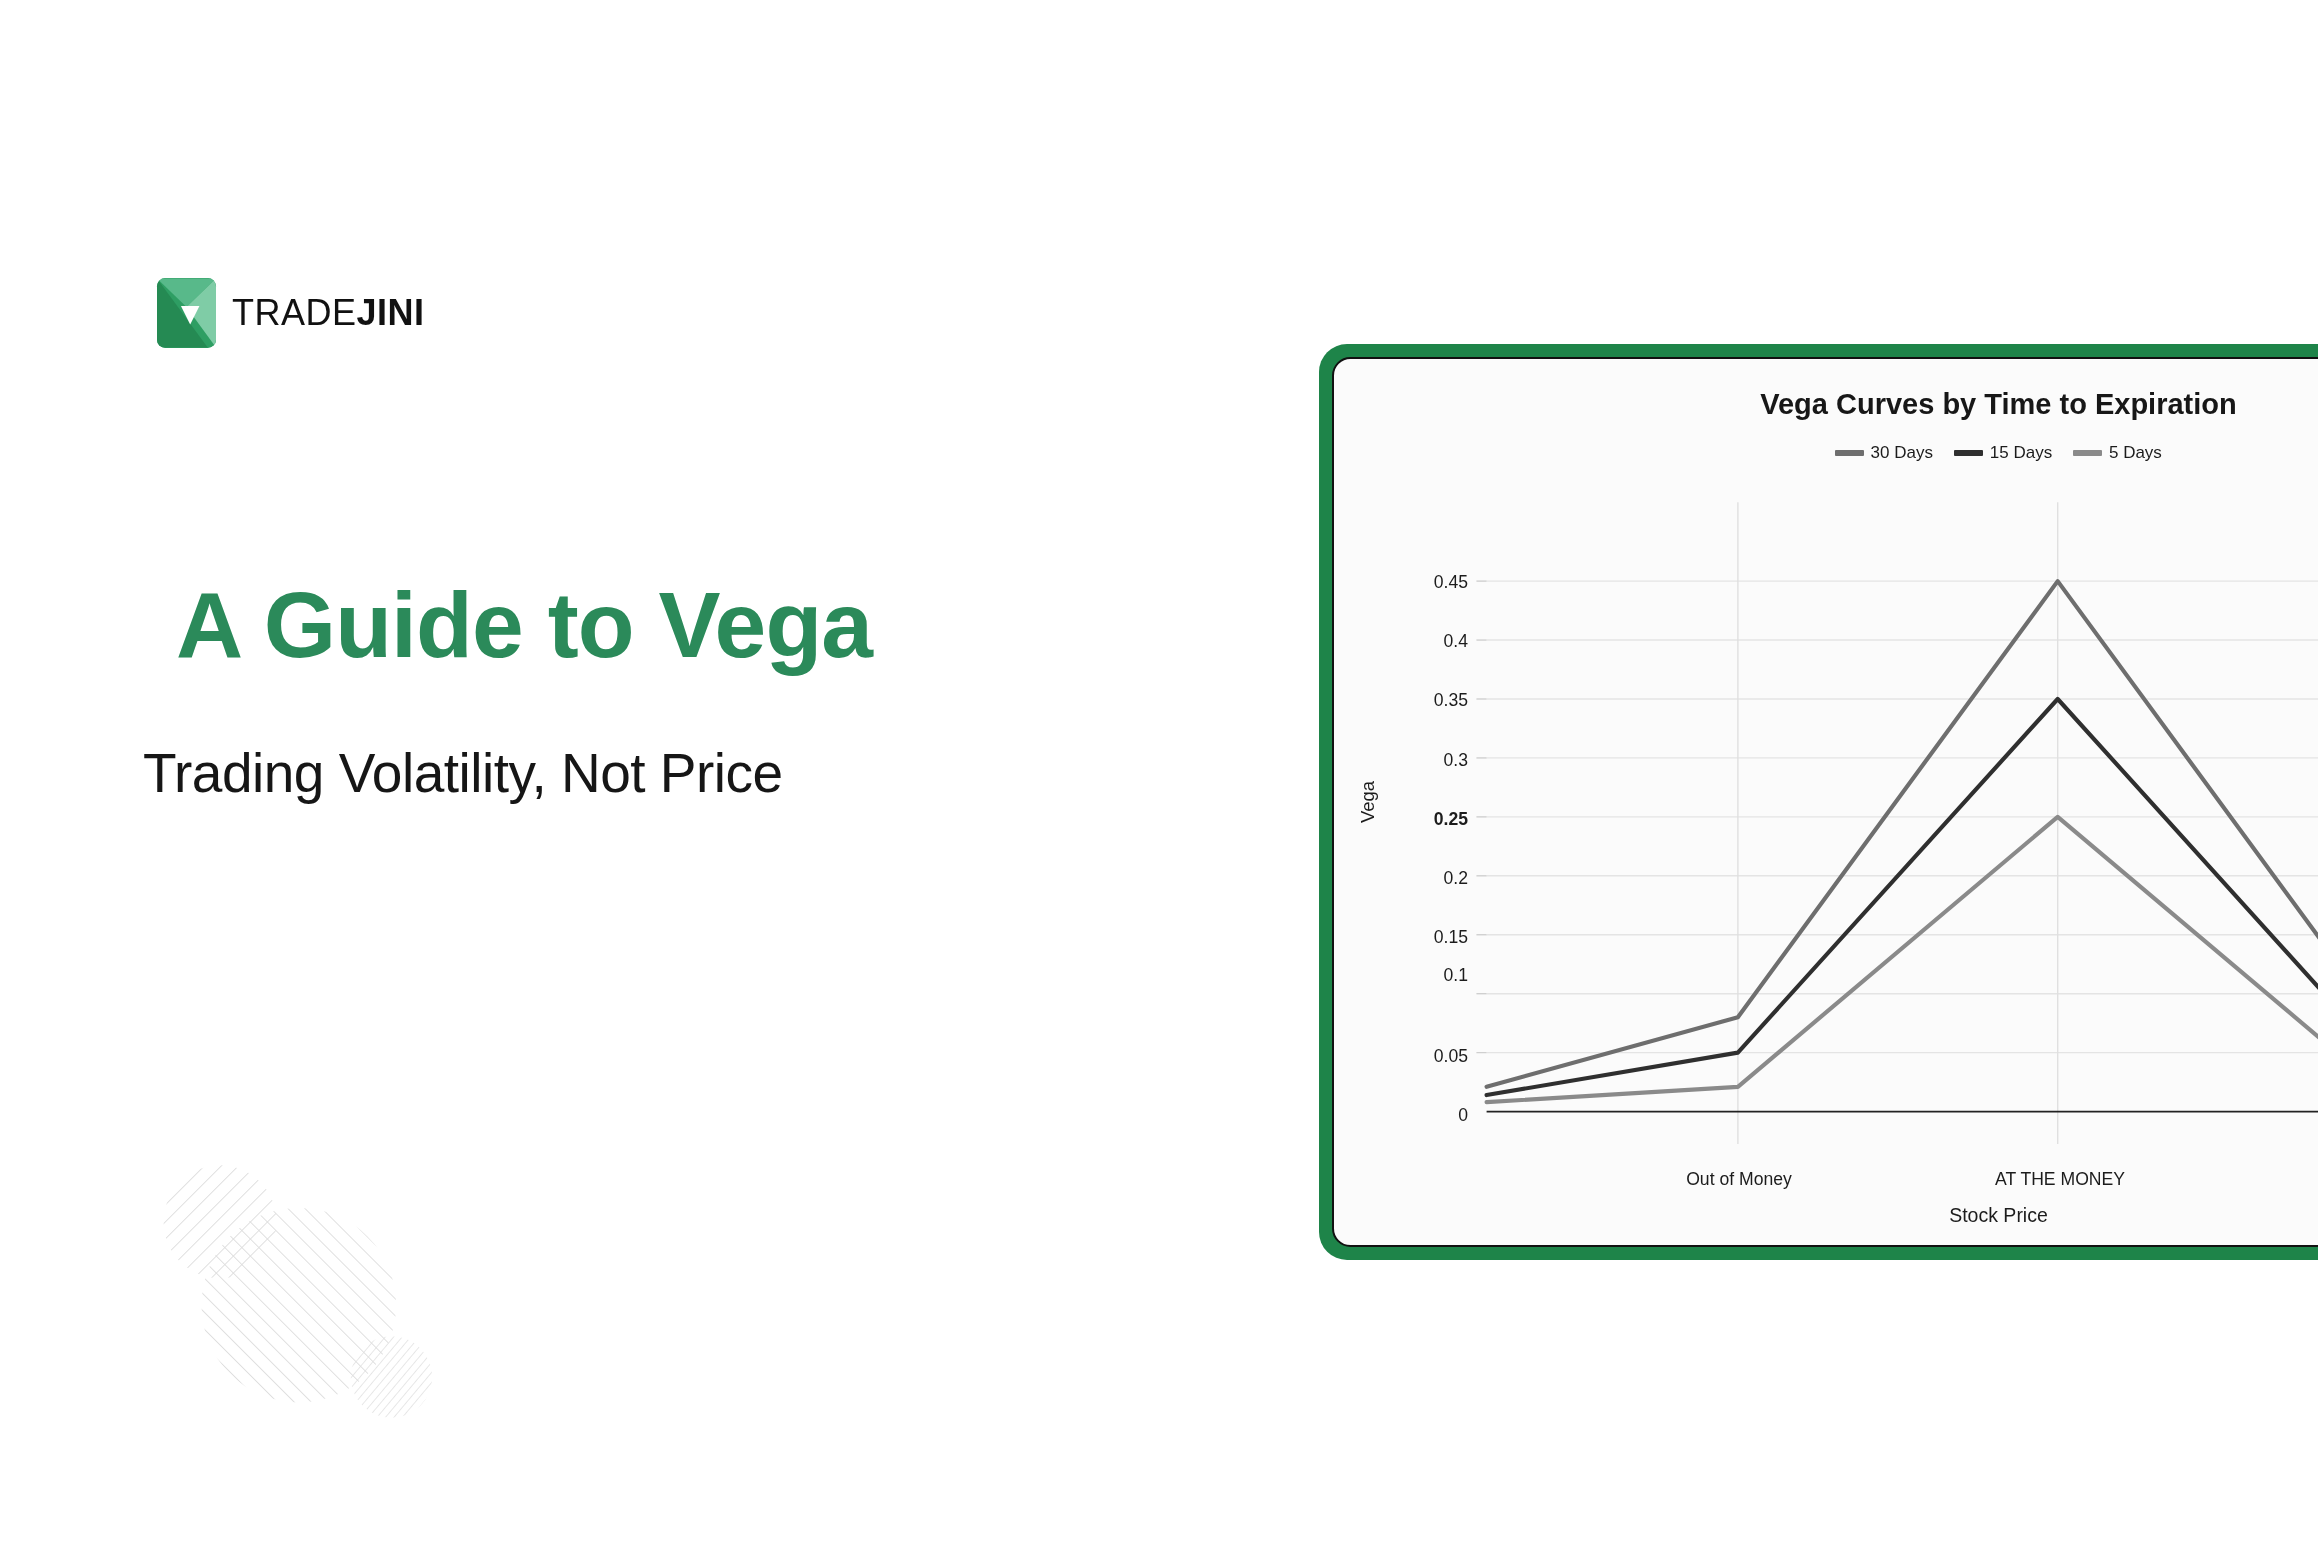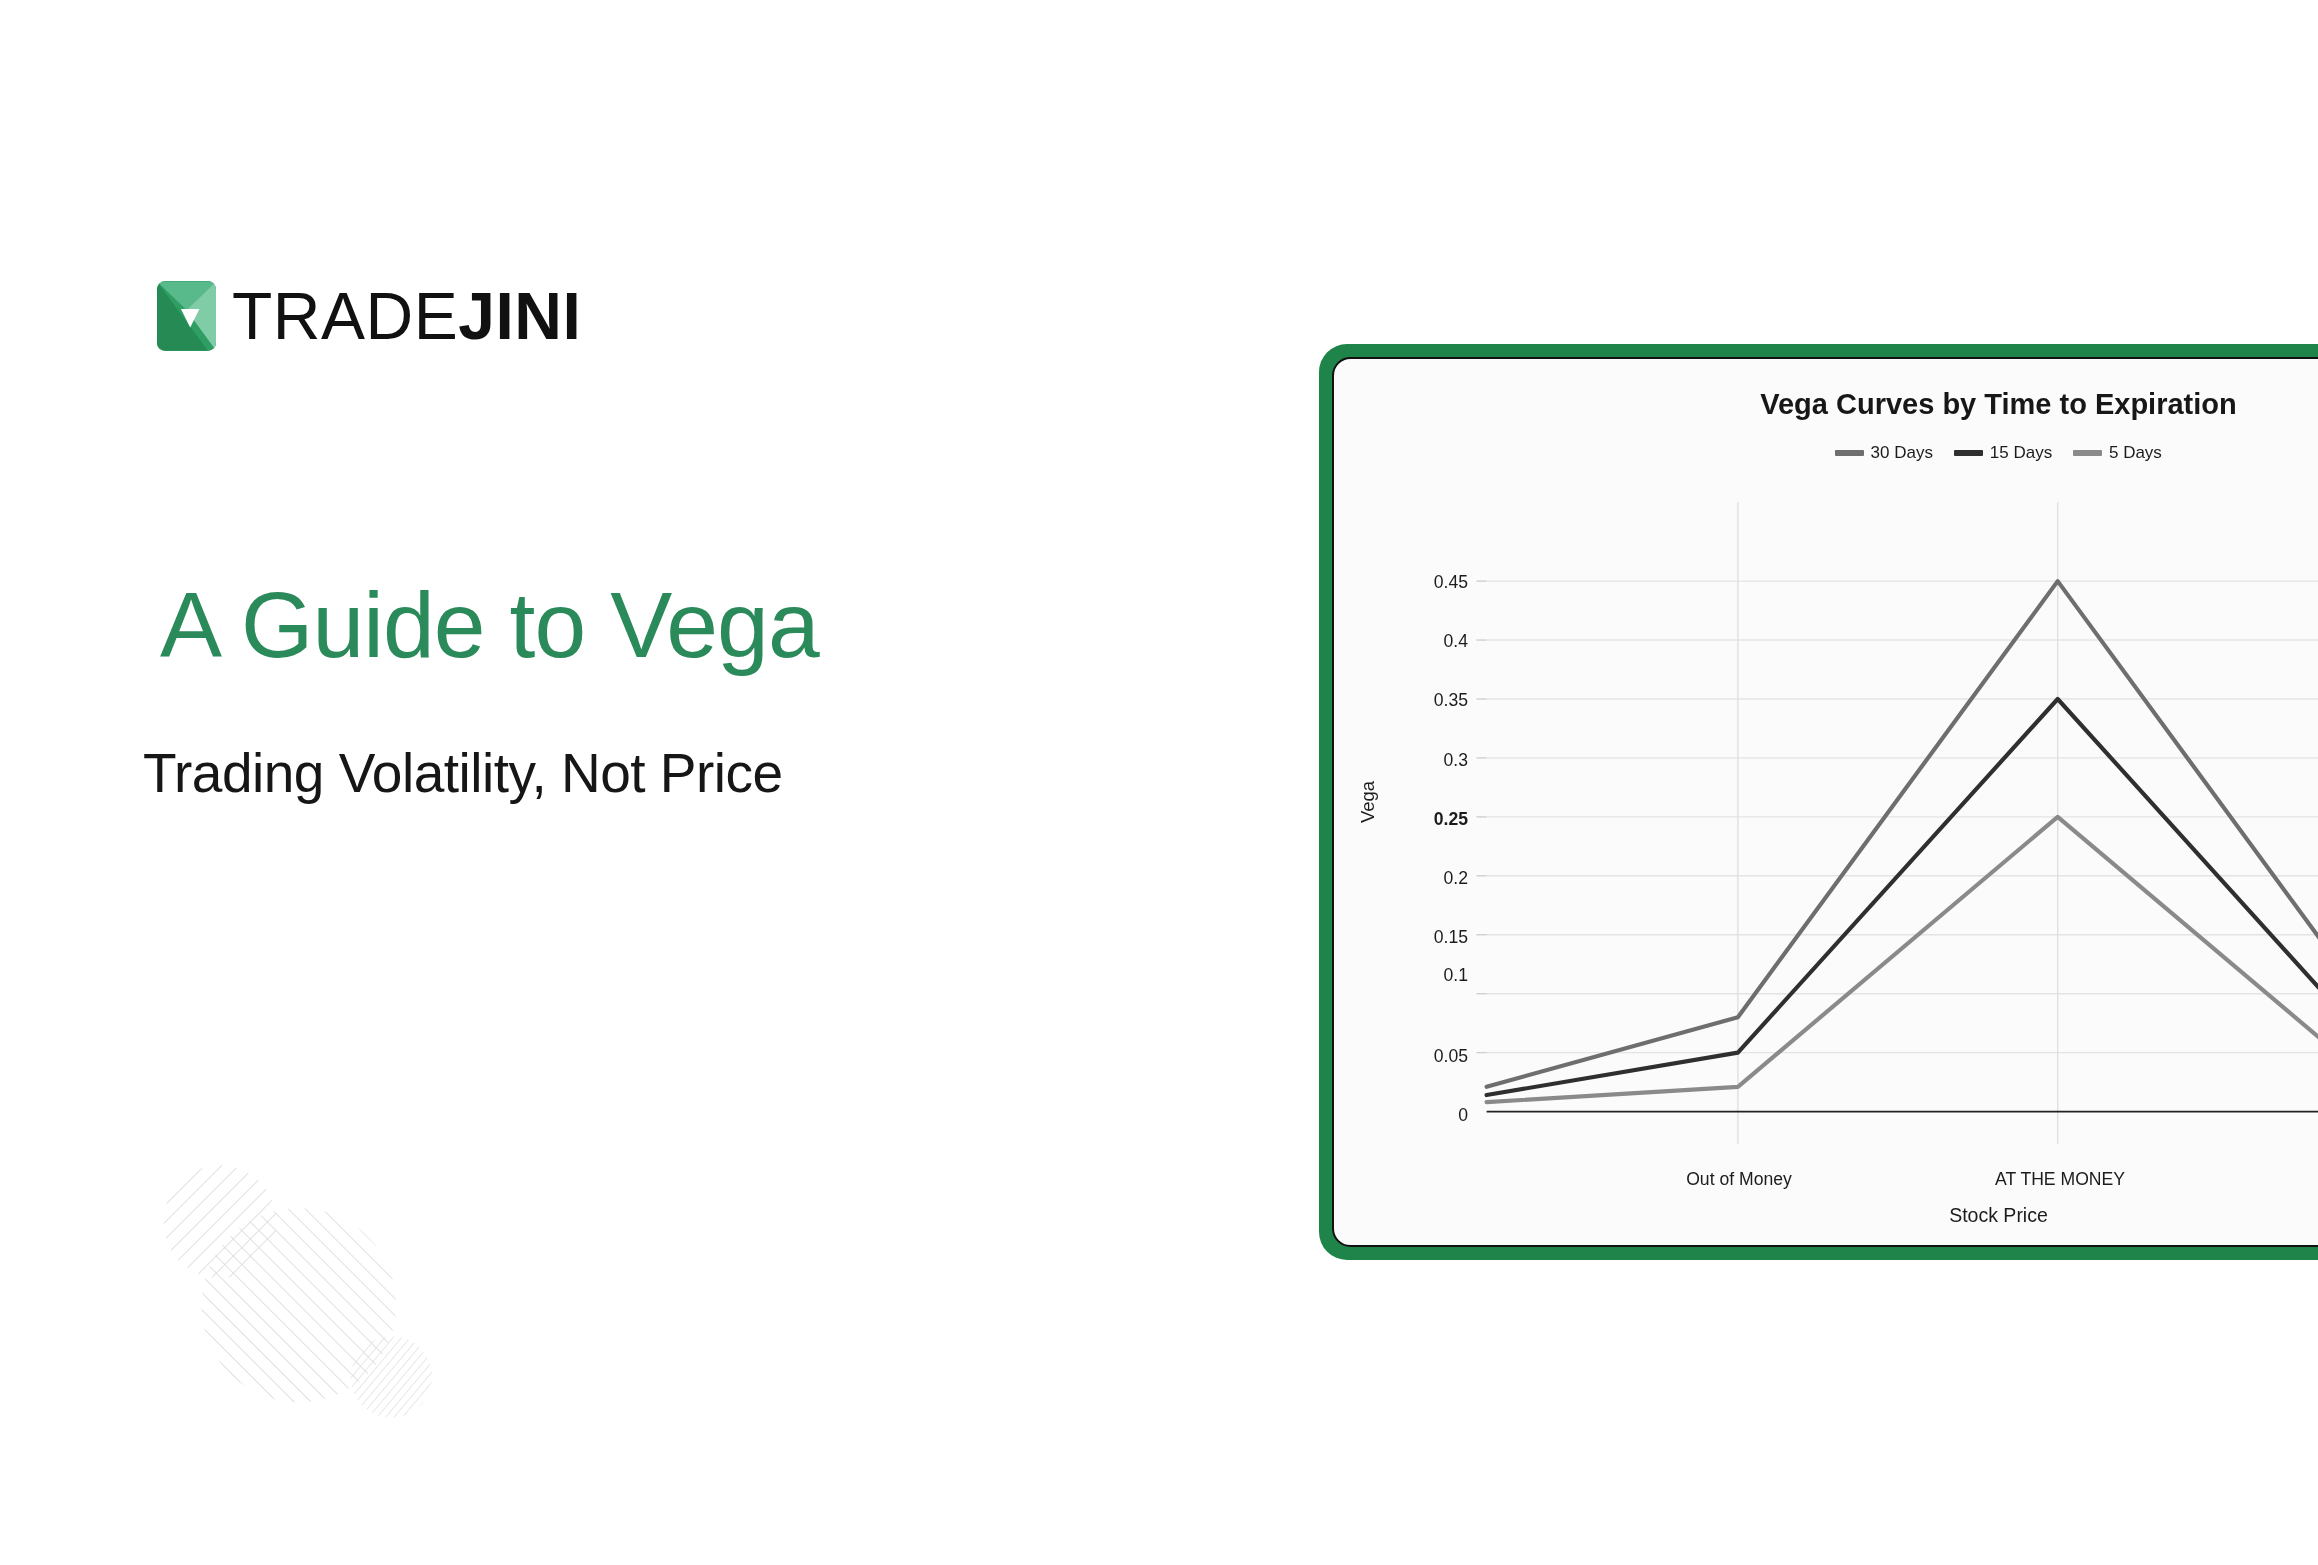--- a/index.html
+++ b/index.html
@@ -12,27 +12,27 @@
   .page { position:relative; width:2782px; height:1565px; background:#ffffff; }
 
   
   .deco { position:absolute; pointer-events:none; }
   .deco-bl { left:139px; bottom:95px; width:315px; height:325px; }
 
   
   .logo-row { position:absolute; left:157px; top:278px; display:flex; align-items:center; gap:16px; }
   .logo-mark { width:59px; height:70px; border-radius:8.3px; overflow:hidden; position:relative;
                background:#2e9e63; flex:0 0 auto; }
-  .logo-word { font-size:66px; letter-spacing:0.5px; color:#111111; font-weight:400; white-space:nowrap; }
+  .logo-word { font-size:36px; letter-spacing:0.5px; color:#111111; font-weight:400; white-space:nowrap; }
   .logo-word b { font-weight:700; }
 
   
   .headline {
-    position:absolute; left:160px; top:577px;
-    font-size:93px; font-weight:400; line-height:1.05;
+    position:absolute; left:176px; top:577px;
+    font-size:93px; font-weight:700; line-height:1.05;
     color:#2B8A5A; letter-spacing:-0.9px; white-space:nowrap;
   }
   .subhead {
     position:absolute; left:143px; top:740px;
     font-size:55px; font-weight:400; line-height:1.2;
     color:#161616; letter-spacing:-0.5px; white-space:nowrap;
   }
 
   
   .chart-frame {

